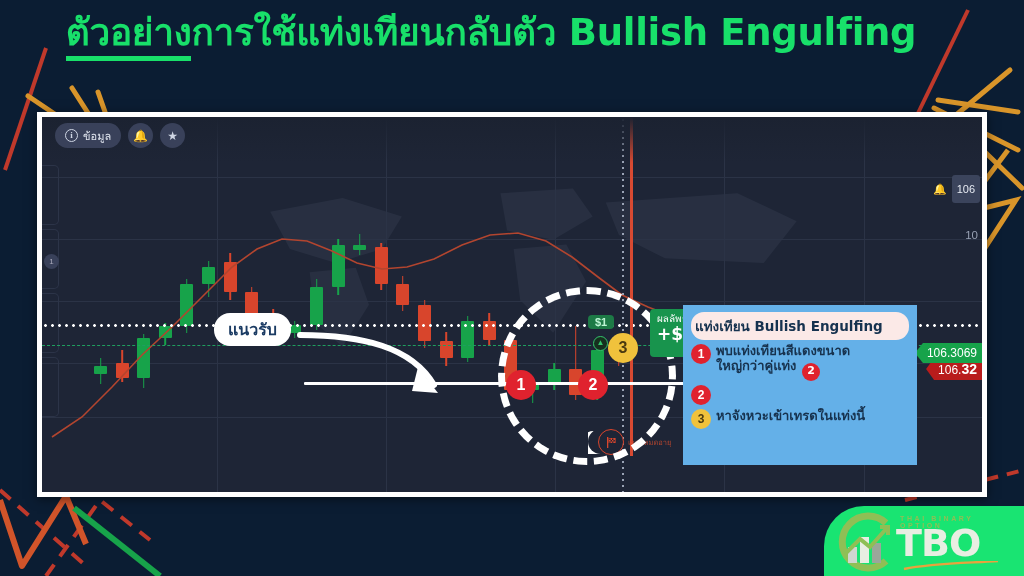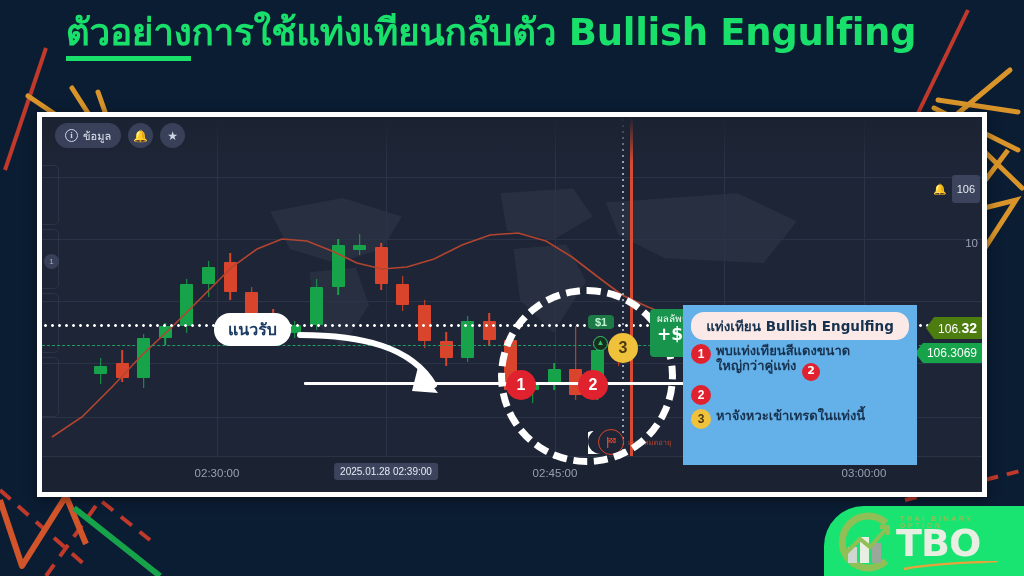--- a/index.html
+++ b/index.html
@@ -194,31 +194,31 @@
     position:absolute; right:2px; display:flex; align-items:center; gap:5px; z-index:7;
   }
   .alertbadge .bell{ color:#9aa3b5; font-size:11px; }
   .alertbadge .pr{
     background:#3b445c; color:#e7ebf3; font-size:11px; padding:8px 5px; border-radius:3px;
   }
   .ptag{
     position:absolute; right:0; z-index:8; color:#fff; font-size:12px;
     padding:3px 5px 3px 12px; white-space:nowrap;
   }
-  .ptag.orange{ background:#4d7c0f; clip-path:polygon(8px 0,100% 0,100% 100%,8px 100%,0 50%);}
+  .ptag.orange{ background:#b91c1c; clip-path:polygon(8px 0,100% 0,100% 100%,8px 100%,0 50%);margin-top:41px;}
   .ptag.green{ background:#17a34a; clip-path:polygon(8px 0,100% 0,100% 100%,8px 100%,0 50%);}
   .ptag .b{ font-weight:bold; font-size:14px; }
 
   
   .info{
     position:absolute; left:683px; top:305px; width:234px; height:160px;
     background:#64b0e8; z-index:12; padding:7px 8px 6px 8px;
   }
   .info-hd{
-    background:#fbe9e7; color:#16324f; border-radius:13px; text-align:center;
+    background:#fbe9e7; color:#16324f; border-radius:13px; 
     font-size:13.5px; font-weight:bold; padding:3px 4px;
     font-family:"DejaVu Sans",sans-serif;
   }
   .info-li{ display:flex; gap:5px; margin-top:3px; align-items:flex-start;}
   .bul{
     flex:none; width:20px;height:20px;border-radius:50%;
     display:flex;align-items:center;justify-content:center;
     font-size:12px;font-weight:bold;color:#fff; margin-top:1px;
   }
   .bul.red{ background:#e0222e; }
@@ -492,33 +492,27 @@
           <span style="color:#cfd6e4;font-size:12px">★</span>
         </div>
       </div>
     </div>
 
     <div class="yaxis">
       <div class="alertbadge" style="top:58px">
         <span class="bell">🔔</span>
         <span class="pr">106</span>
       </div>
-      <div class="yt" style="top:120px">10</div>
+      <div class="yt" style="top:112px">10</div>
       <div class="ptag orange" style="top:200px">
         <span>106.</span><span class="b">32</span>
       </div>
       <div class="ptag green" style="top:226px">106.3069</div>
     </div>
 
-    <div class="xaxis">
-      <div class="xt" style="left:175px">02:30:00</div>
-      <div class="xt" style="left:513px">02:45:00</div>
-      <div class="xt" style="left:822px">03:00:00</div>
-      <div class="xtip" style="left:344px">2025.01.28 02:39:00</div>
-    </div>
 
   </div>
 </div>
 
 <div class="info">
   <div class="info-hd">แท่งเทียน Bullish Engulfing</div>
 
   <div class="info-li">
     <div class="bul red">1</div>
     <div class="info-tx">

